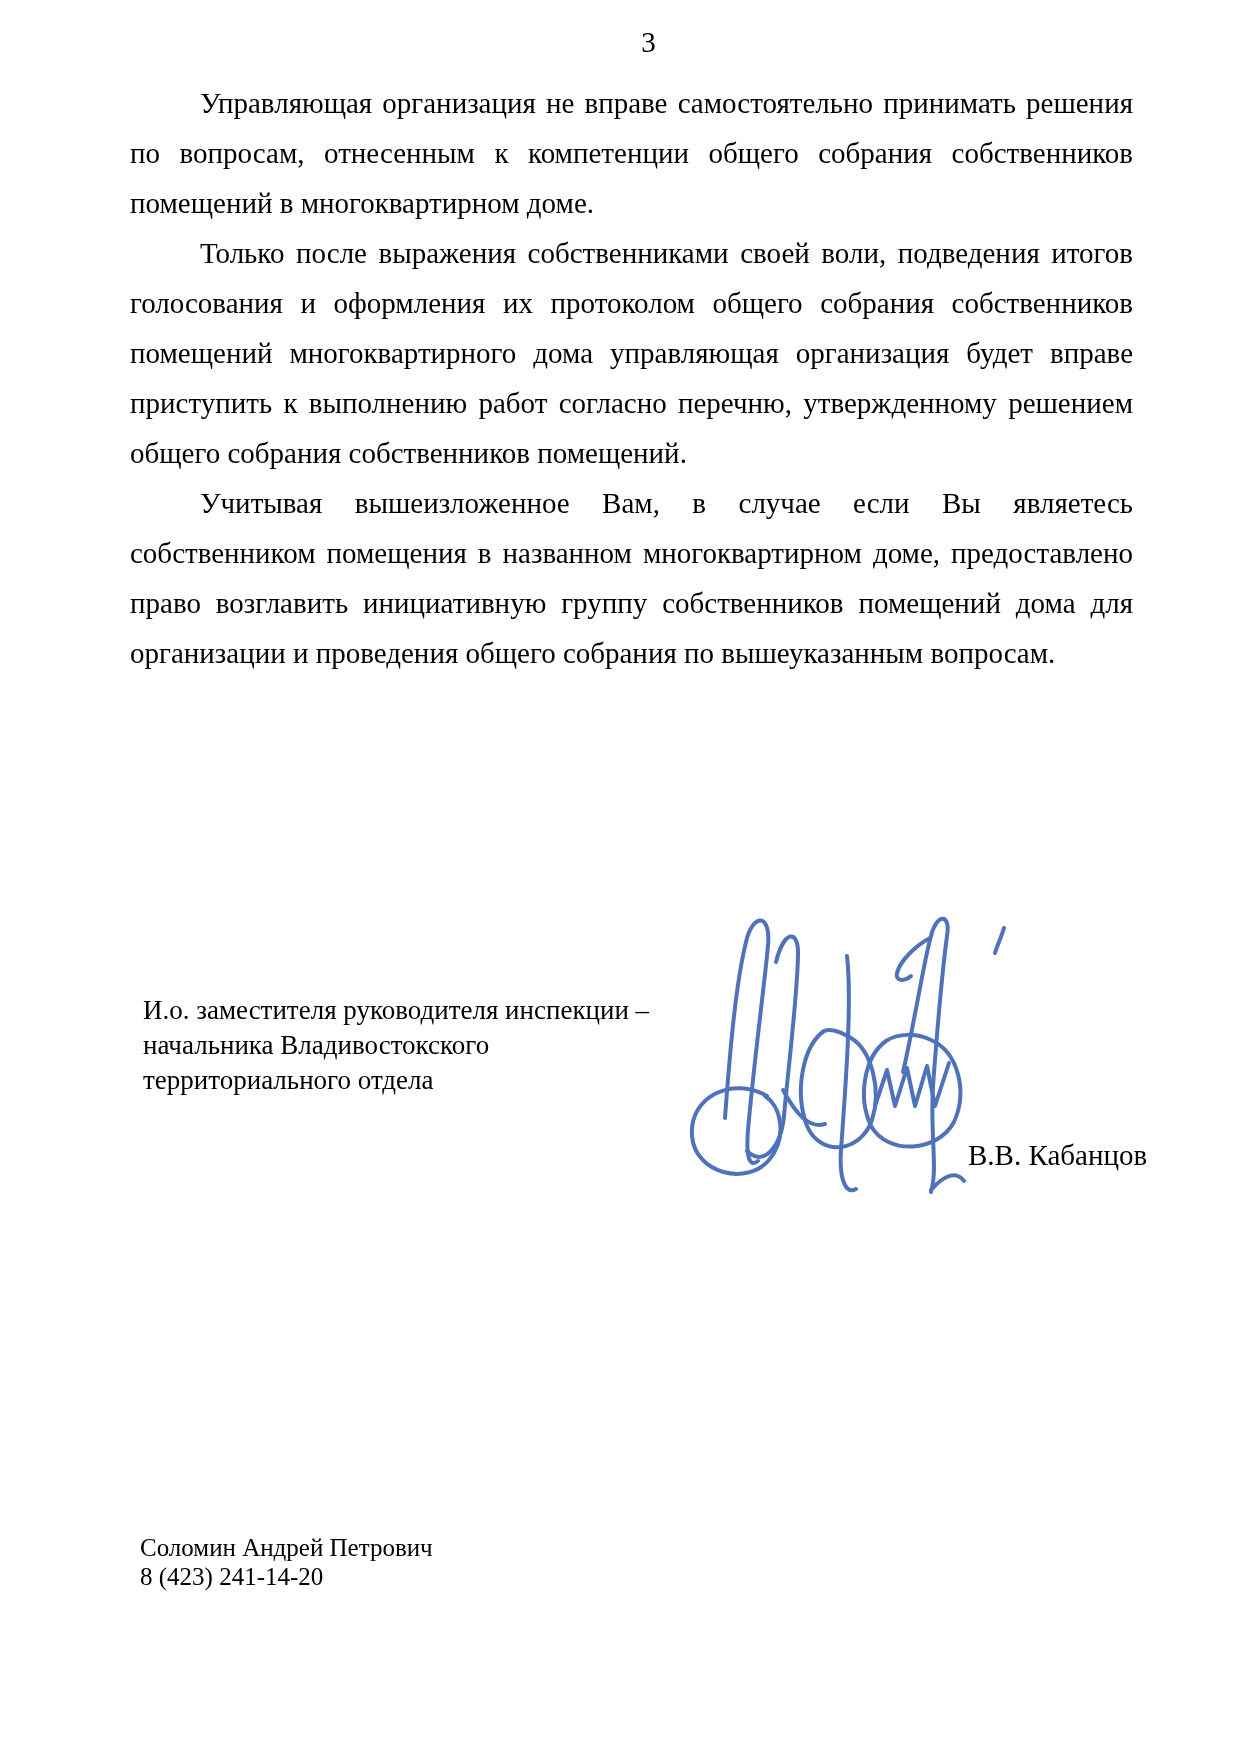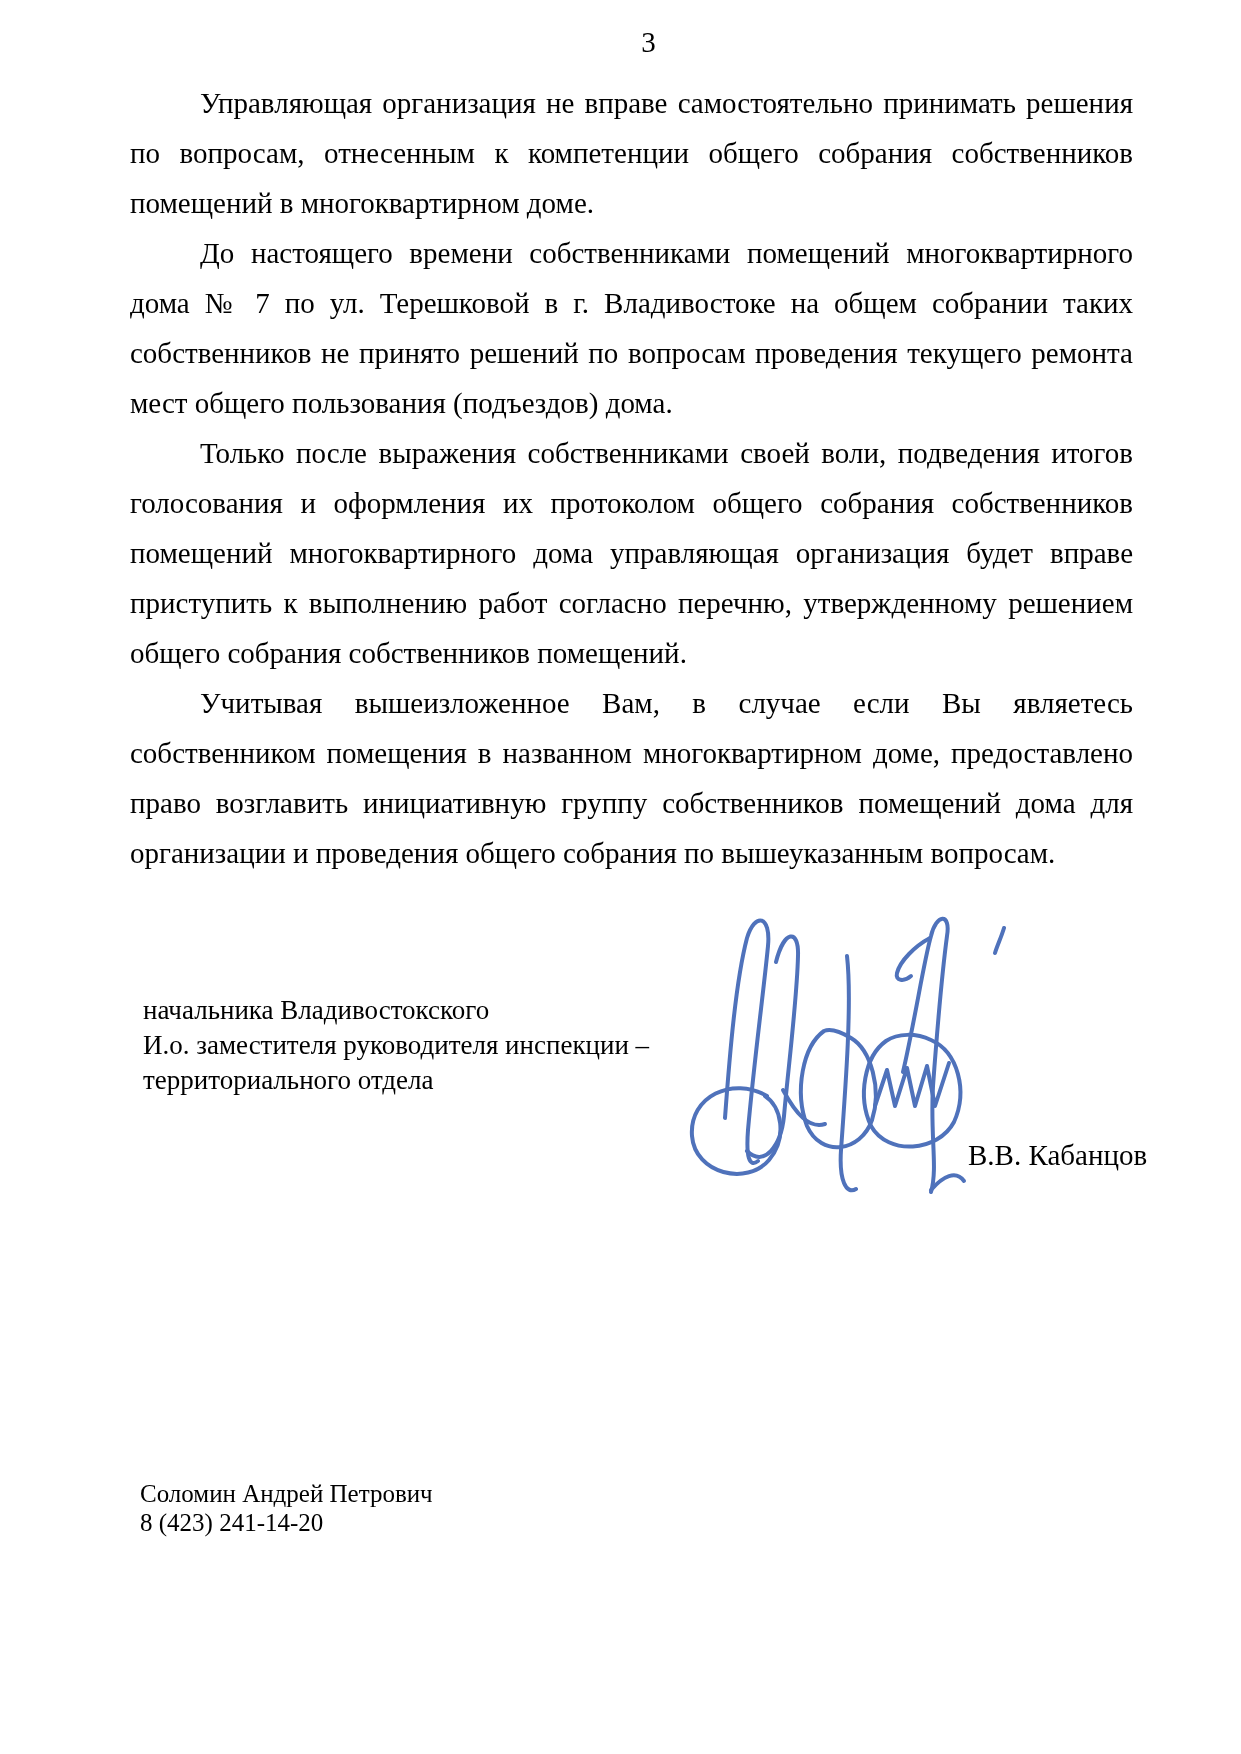--- a/index.html
+++ b/index.html
@@ -58,43 +58,42 @@
   .signature-svg {
     position: absolute;
     top: 900px;
     left: 675px;
     width: 340px;
     height: 300px;
     pointer-events: none;
   }
   .contact-footer {
     position: absolute;
-    top: 1479px;
+    top: 1533px;
     left: 140px;
     font-size: 25px;
     line-height: 29px;
   }
 </style>
 </head>
 <body>
 
 <div class="page">
 
   <div class="page-number">3</div>
 
   <div class="letter-body">
     <p>Управляющая организация не вправе самостоятельно принимать решения по вопросам, отнесенным к компетенции общего собрания собственников помещений в многоквартирном доме.</p>
-    <p>До настоящего времени собственниками помещений многоквартирного дома № 7 по ул. Терешковой в г. Владивостоке на общем собрании таких собственников не принято решений по вопросам проведения текущего ремонта мест общего пользования (подъездов) дома.</p>
     <p>Только после выражения собственниками своей воли, подведения итогов голосования и оформления их протоколом общего собрания собственников помещений многоквартирного дома управляющая организация будет вправе приступить к выполнению работ согласно перечню, утвержденному решением общего собрания собственников помещений.</p>
     <p>Учитывая вышеизложенное Вам, в случае если Вы являетесь собственником помещения в названном многоквартирном доме, предоставлено право возглавить инициативную группу собственников помещений дома для организации и проведения общего собрания по вышеуказанным вопросам.</p>
   </div>
 
   <div class="sig-position">
+    <div>И.о. заместителя руководителя инспекции –</div>
     <div>начальника Владивостокского</div>
-    <div>И.о. заместителя руководителя инспекции –</div>
     <div>территориального отдела</div>
   </div>
 
   <div class="sig-name">В.В. Кабанцов</div>
 
   <svg class="signature-svg" viewBox="0 0 340 300" fill="none" stroke="#3c63b4" stroke-width="4" stroke-linecap="round" stroke-linejoin="round" opacity="0.9">
 
     <path d="M 92,196 C 58,176 14,196 17,236 C 20,274 72,286 94,260 C 113,237 106,206 90,196"></path>
 
     <path d="M 50,218 C 55,150 61,80 72,38 C 80,12 96,15 93,46 C 89,88 79,162 73,230 C 71,256 74,268 83,261"></path>

